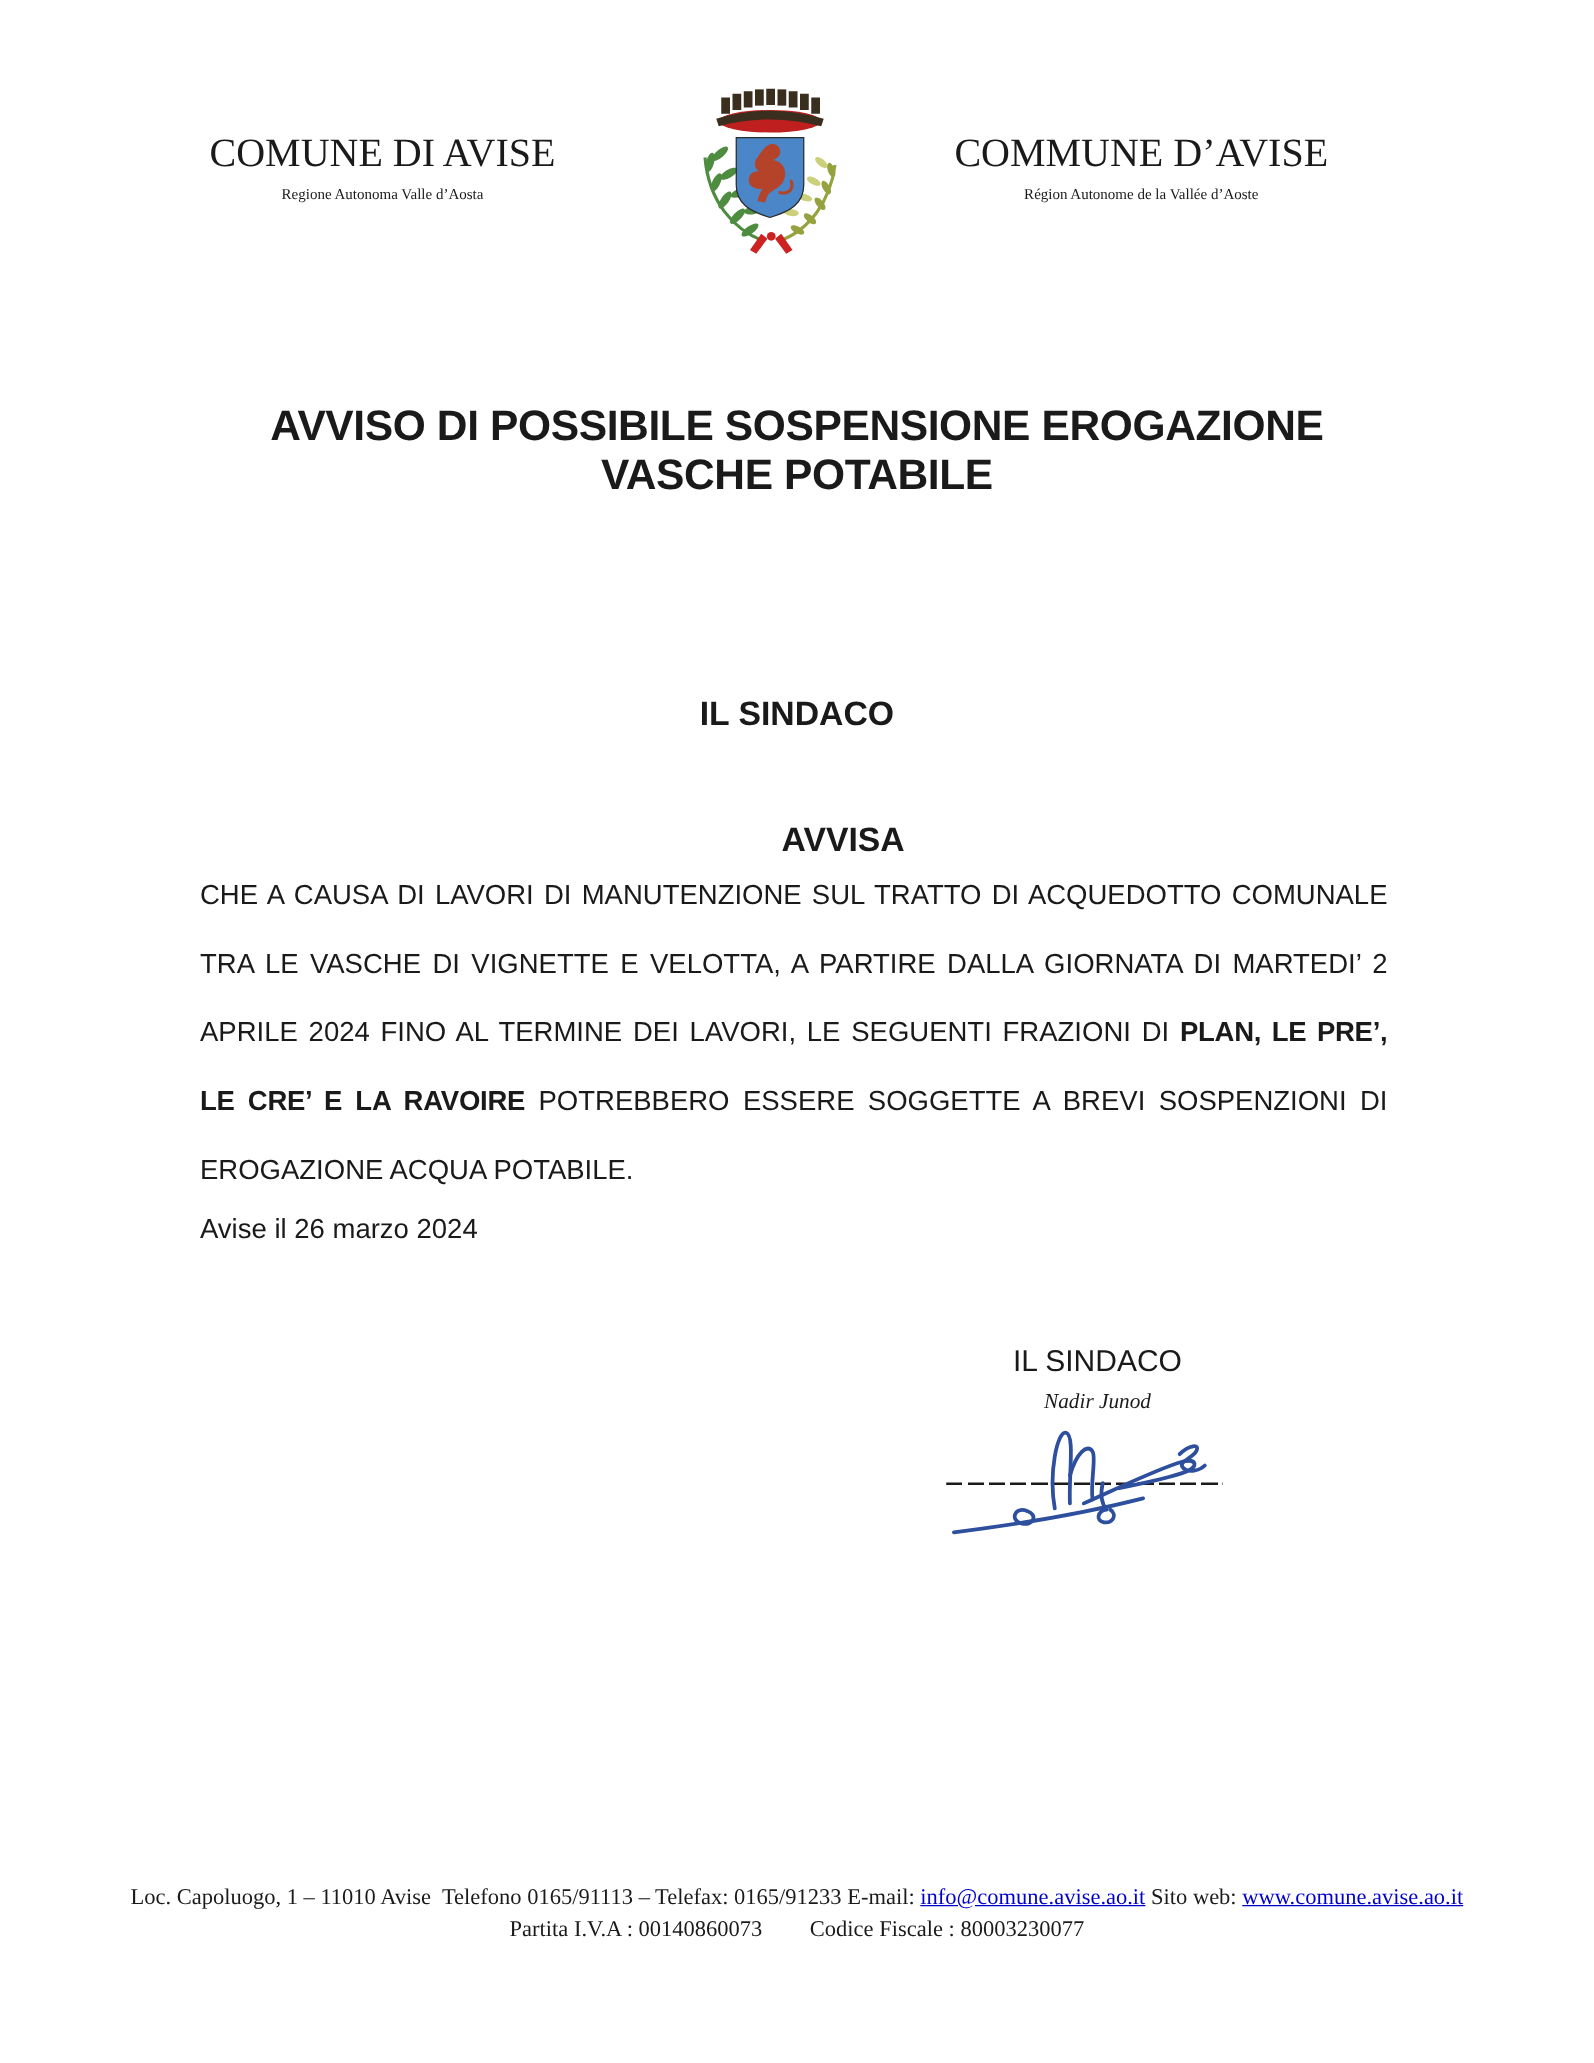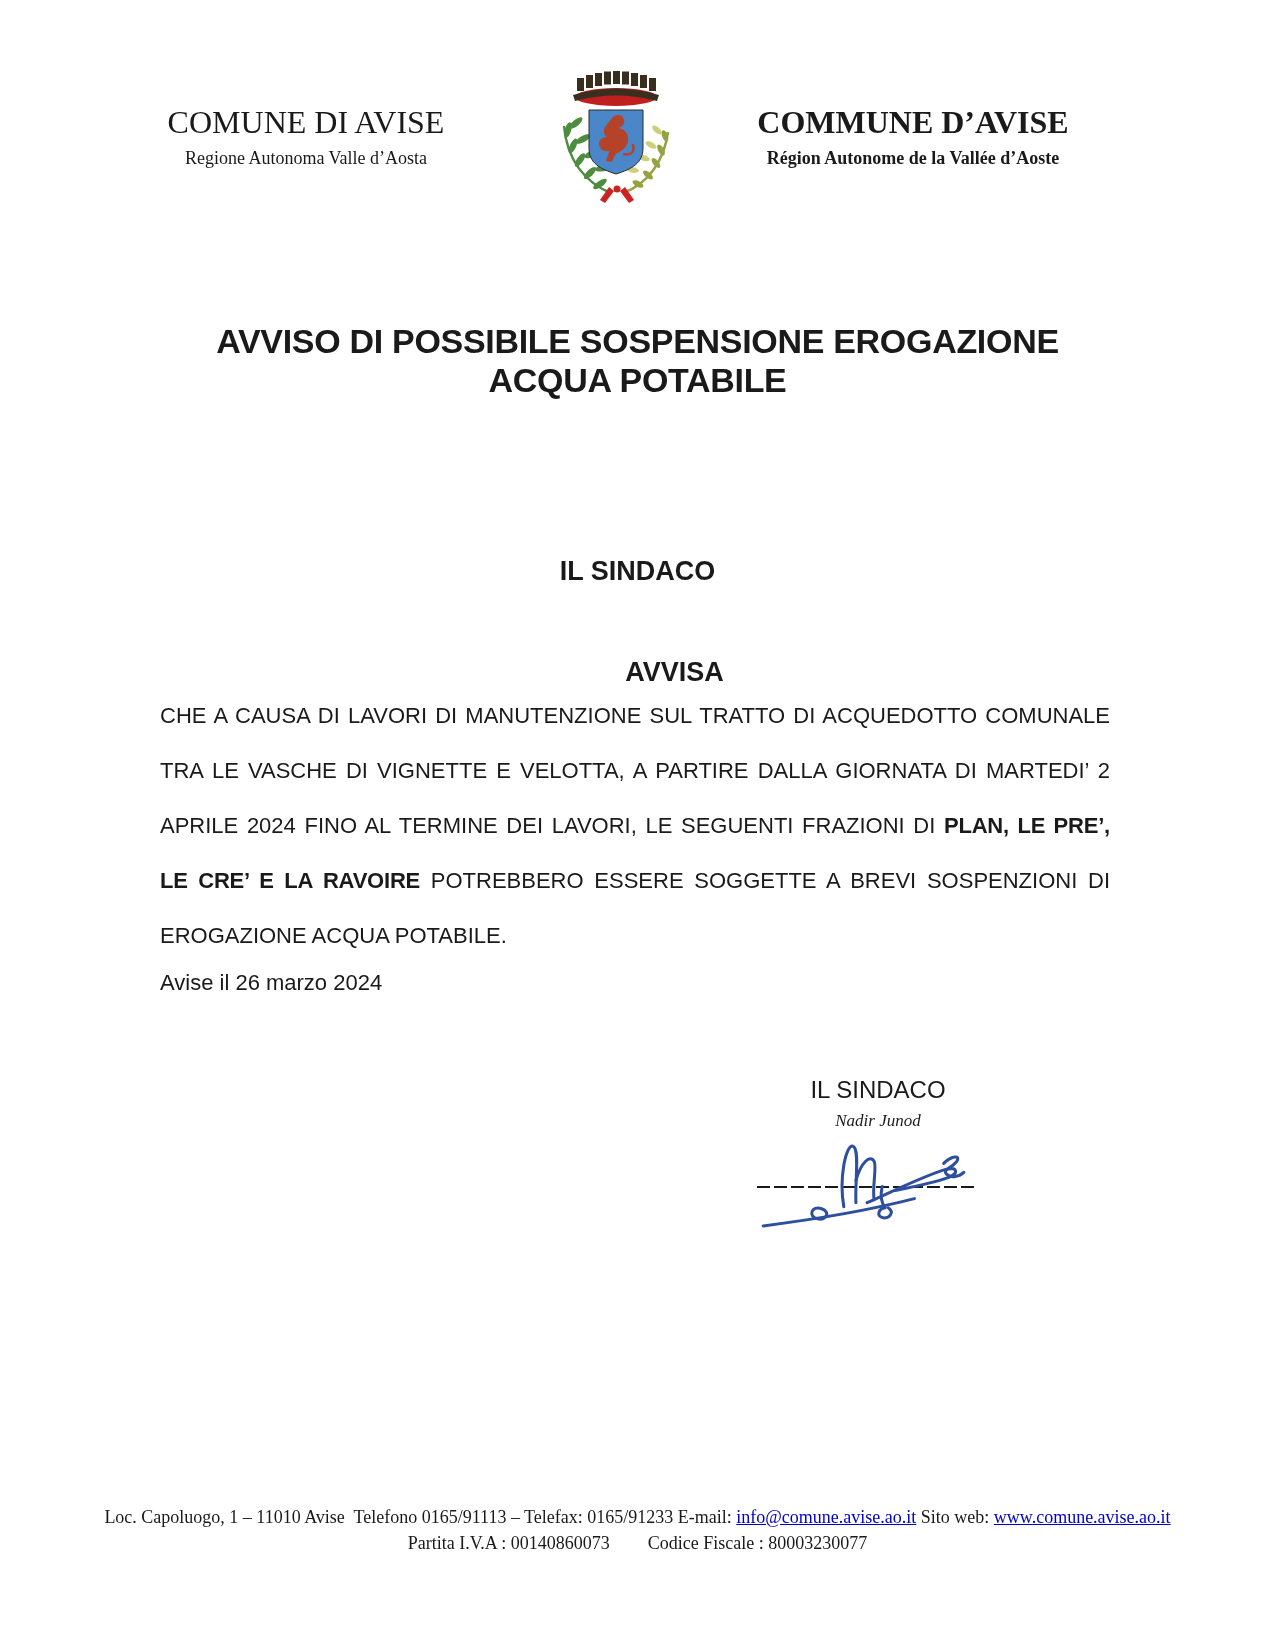--- a/index.html
+++ b/index.html
@@ -5,23 +5,23 @@
   html,body{margin:0;padding:0;background:#fff;}
   .page{
     position:relative;width:1275px;height:1650px;background:#ffffff;
     font-family:"Liberation Sans",sans-serif;color:var(--text,#1a1a1a);
     overflow:hidden;
   }
   
   .hdr-block{position:absolute;top:104px;width:400px;text-align:center;
     font-family:"Liberation Serif",serif;}
   .hdr-left{left:106px;}
-  .hdr-right{left:713px;font-weight:bold;}
+  .hdr-right{left:713px;}
   .hdr-title{font-size:32px;white-space:nowrap;}
-  .hdr-sub{font-size:18px;margin-top:7px;}
+  .hdr-sub{font-size:12px;margin-top:7px;}
   .crest{position:absolute;left:548px;top:56px;width:138px;height:152px;}
   
   .doc-title{position:absolute;top:322px;left:0;width:100%;text-align:center;
     font-weight:bold;font-size:34px;line-height:39px;letter-spacing:-0.3px;}
   
   .h-center{position:absolute;left:0;width:100%;text-align:center;
     font-weight:bold;font-size:27px;}
   .h-role{top:556px;}
   .h-verb{top:657px;padding-left:37px;}
   
@@ -113,21 +113,21 @@
     <circle class="c-ribbon" cx="69" cy="133" r="3.5"></circle>
   </svg>
 
   <div class="hdr-block hdr-right">
     <div class="hdr-title">COMMUNE D’AVISE</div>
     <div class="hdr-sub">Région Autonome de la Vallée d’Aoste</div>
   </div>
 
   <div class="doc-title">
     <div>AVVISO DI POSSIBILE SOSPENSIONE EROGAZIONE</div>
-    <div>ACQUA POTABILE</div>
+    <div>VASCHE POTABILE</div>
   </div>
 
   <div class="h-center h-role">IL SINDACO</div>
   <div class="h-center h-verb">AVVISA</div>
 
   <p class="body-text"><span>CHE A CAUSA DI LAVORI DI MANUTENZIONE SUL TRATTO DI ACQUEDOTTO COMUNALE TRA LE VASCHE DI VIGNETTE E VELOTTA, A PARTIRE DALLA GIORNATA DI MARTEDI’ 2 APRILE 2024 FINO AL TERMINE DEI LAVORI, LE SEGUENTI FRAZIONI DI </span><b>PLAN, LE PRE’, LE CRE’ E LA RAVOIRE</b><span> POTREBBERO ESSERE SOGGETTE A BREVI SOSPENZIONI DI EROGAZIONE ACQUA POTABILE.</span></p>
 
   <div class="dateline">Avise il 26 marzo 2024</div>
 
   <div class="sig-block">

